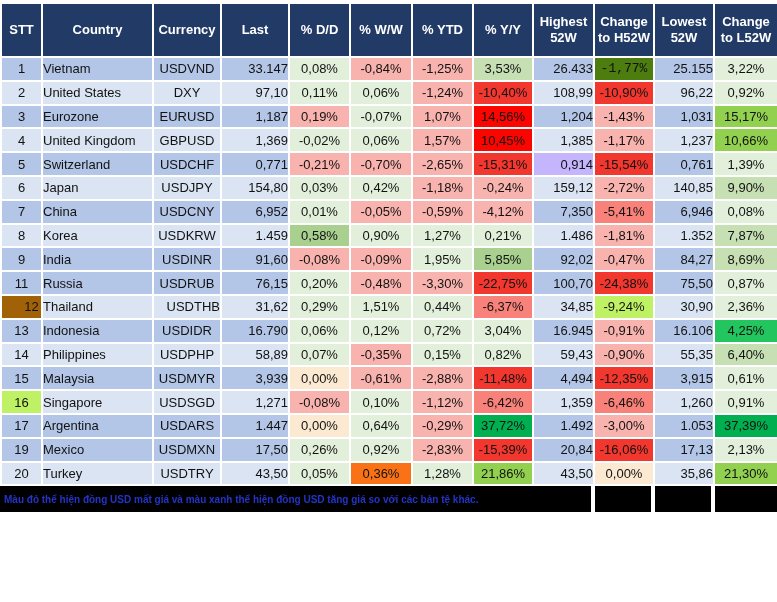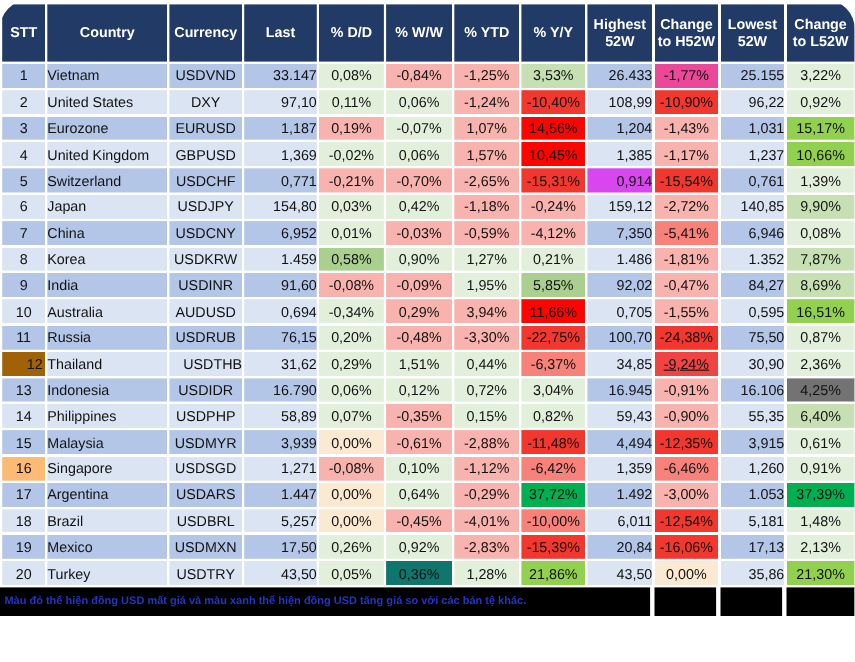--- a/index.html
+++ b/index.html
@@ -1,17 +1,17 @@
 <!DOCTYPE html>
 <html><head>
 <meta charset="utf-8">
 <style>
   html,body { margin:0; padding:0; background:#fff; }
   body { width:777px; height:602px; font-family:"Liberation Sans","DejaVu Sans",sans-serif; }
-  .screen { width:777px; height:602px; background:#fff; padding-top:2px; box-sizing:border-box; overflow:hidden;border-radius:26px; }
+  .screen { width:777px; height:602px; background:#fff; padding-top:2px; box-sizing:border-box; overflow:hidden; }
   table.fx { border-collapse:collapse; table-layout:fixed; width:777px; }
   table.fx th, table.fx td {
     border:2px solid #fff; padding:0; overflow:hidden; white-space:nowrap;
     font-size:13px; color:#121212;
   }
   table.fx th {
     color:#fff; font-weight:bold; height:52px; text-align:center;
     vertical-align:middle; white-space:normal; line-height:1.2; font-size:13px;
   }
   table.fx td { height:21.8px; vertical-align:middle; }
@@ -64,21 +64,21 @@
         <tr>
           <td class="al-center" style="background: rgb(180, 198, 231);">1</td>
           <td class="al-left" style="background: rgb(180, 198, 231);">Vietnam</td>
           <td class="al-center" style="background: rgb(180, 198, 231);">USDVND</td>
           <td class="al-right" style="background: rgb(180, 198, 231);">33.147</td>
           <td class="al-center" style="background: rgb(226, 239, 218);">0,08%</td>
           <td class="al-center" style="background: rgb(249, 179, 174);">-0,84%</td>
           <td class="al-center" style="background: rgb(249, 179, 174);">-1,25%</td>
           <td class="al-center" style="background: rgb(198, 224, 180);">3,53%</td>
           <td class="al-right" style="background: rgb(180, 198, 231);">26.433</td>
-          <td class="al-center" style="background: #ec4899;">-1,77%</td>
+          <td class="al-center" style="background: #4d7c0f; font-family: Liberation Mono, monospace;">-1,77%</td>
           <td class="al-right" style="background: rgb(180, 198, 231);">25.155</td>
           <td class="al-center" style="background: rgb(226, 239, 218);">3,22%</td>
         </tr>
         <tr>
           <td class="al-center" style="background: rgb(218, 228, 243);">2</td>
           <td class="al-left" style="background: rgb(218, 228, 243);">United States</td>
           <td class="al-center" style="background: rgb(218, 228, 243);">DXY</td>
           <td class="al-right" style="background: rgb(218, 228, 243);">97,10</td>
           <td class="al-center" style="background: rgb(226, 239, 218);">0,11%</td>
           <td class="al-center" style="background: rgb(226, 239, 218);">0,06%</td>
@@ -119,21 +119,21 @@
         </tr>
         <tr>
           <td class="al-center" style="background: rgb(180, 198, 231);">5</td>
           <td class="al-left" style="background: rgb(180, 198, 231);">Switzerland</td>
           <td class="al-center" style="background: rgb(180, 198, 231);">USDCHF</td>
           <td class="al-right" style="background: rgb(180, 198, 231);">0,771</td>
           <td class="al-center" style="background: rgb(249, 179, 174);">-0,21%</td>
           <td class="al-center" style="background: rgb(249, 179, 174);">-0,70%</td>
           <td class="al-center" style="background: rgb(249, 179, 174);">-2,65%</td>
           <td class="al-center" style="background: rgb(242, 55, 46);">-15,31%</td>
-          <td class="al-right" style="background: #d946ef;">0,914</td>
+          <td class="al-right" style="background: #c4b5fd;">0,914</td>
           <td class="al-center" style="background: rgb(242, 55, 46);">-15,54%</td>
           <td class="al-right" style="background: rgb(180, 198, 231);">0,761</td>
           <td class="al-center" style="background: rgb(226, 239, 218);">1,39%</td>
         </tr>
         <tr>
           <td class="al-center" style="background: rgb(218, 228, 243);">6</td>
           <td class="al-left" style="background: rgb(218, 228, 243);">Japan</td>
           <td class="al-center" style="background: rgb(218, 228, 243);">USDJPY</td>
           <td class="al-right" style="background: rgb(218, 228, 243);">154,80</td>
           <td class="al-center" style="background: rgb(226, 239, 218);">0,03%</td>
@@ -144,21 +144,21 @@
           <td class="al-center" style="background: rgb(249, 179, 174);">-2,72%</td>
           <td class="al-right" style="background: rgb(218, 228, 243);">140,85</td>
           <td class="al-center" style="background: rgb(198, 224, 180);">9,90%</td>
         </tr>
         <tr>
           <td class="al-center" style="background: rgb(180, 198, 231);">7</td>
           <td class="al-left" style="background: rgb(180, 198, 231);">China</td>
           <td class="al-center" style="background: rgb(180, 198, 231);">USDCNY</td>
           <td class="al-right" style="background: rgb(180, 198, 231);">6,952</td>
           <td class="al-center" style="background: rgb(226, 239, 218);">0,01%</td>
-          <td class="al-center" style="background: rgb(249, 179, 174);">-0,03%</td>
+          <td class="al-center" style="background: rgb(249, 179, 174);">-0,05%</td>
           <td class="al-center" style="background: rgb(249, 179, 174);">-0,59%</td>
           <td class="al-center" style="background: rgb(249, 179, 174);">-4,12%</td>
           <td class="al-right" style="background: rgb(180, 198, 231);">7,350</td>
           <td class="al-center" style="background: rgb(248, 129, 122);">-5,41%</td>
           <td class="al-right" style="background: rgb(180, 198, 231);">6,946</td>
           <td class="al-center" style="background: rgb(226, 239, 218);">0,08%</td>
         </tr>
         <tr>
           <td class="al-center" style="background: rgb(218, 228, 243);">8</td>
           <td class="al-left" style="background: rgb(218, 228, 243);">Korea</td>
@@ -181,34 +181,20 @@
           <td class="al-center" style="background: rgb(249, 179, 174);">-0,08%</td>
           <td class="al-center" style="background: rgb(249, 179, 174);">-0,09%</td>
           <td class="al-center" style="background: rgb(226, 239, 218);">1,95%</td>
           <td class="al-center" style="background: rgb(169, 208, 142);">5,85%</td>
           <td class="al-right" style="background: rgb(180, 198, 231);">92,02</td>
           <td class="al-center" style="background: rgb(249, 179, 174);">-0,47%</td>
           <td class="al-right" style="background: rgb(180, 198, 231);">84,27</td>
           <td class="al-center" style="background: rgb(198, 224, 180);">8,69%</td>
         </tr>
         <tr>
-          <td class="al-center" style="background: rgb(218, 228, 243);">10</td>
-          <td class="al-left" style="background: rgb(218, 228, 243);">Australia</td>
-          <td class="al-center" style="background: rgb(218, 228, 243);">AUDUSD</td>
-          <td class="al-right" style="background: rgb(218, 228, 243);">0,694</td>
-          <td class="al-center" style="background: rgb(226, 239, 218);">-0,34%</td>
-          <td class="al-center" style="background: rgb(249, 179, 174);">0,29%</td>
-          <td class="al-center" style="background: rgb(249, 179, 174);">3,94%</td>
-          <td class="al-center" style="background: rgb(251, 5, 0);">11,66%</td>
-          <td class="al-right" style="background: rgb(218, 228, 243);">0,705</td>
-          <td class="al-center" style="background: rgb(249, 179, 174);">-1,55%</td>
-          <td class="al-right" style="background: rgb(218, 228, 243);">0,595</td>
-          <td class="al-center" style="background: rgb(146, 208, 80);">16,51%</td>
-        </tr>
-        <tr>
           <td class="al-center" style="background: rgb(180, 198, 231);">11</td>
           <td class="al-left" style="background: rgb(180, 198, 231);">Russia</td>
           <td class="al-center" style="background: rgb(180, 198, 231);">USDRUB</td>
           <td class="al-right" style="background: rgb(180, 198, 231);">76,15</td>
           <td class="al-center" style="background: rgb(226, 239, 218);">0,20%</td>
           <td class="al-center" style="background: rgb(249, 179, 174);">-0,48%</td>
           <td class="al-center" style="background: rgb(249, 179, 174);">-3,30%</td>
           <td class="al-center" style="background: rgb(242, 55, 46);">-22,75%</td>
           <td class="al-right" style="background: rgb(180, 198, 231);">100,70</td>
           <td class="al-center" style="background: rgb(242, 55, 46);">-24,38%</td>
@@ -218,37 +204,37 @@
         <tr>
           <td class="al-center" style="background: #a16207; padding-left: 20px;">12</td>
           <td class="al-left" style="background: rgb(218, 228, 243);">Thailand</td>
           <td class="al-center" style="background: rgb(218, 228, 243); text-align: right;">USDTHB</td>
           <td class="al-right" style="background: rgb(218, 228, 243);">31,62</td>
           <td class="al-center" style="background: rgb(226, 239, 218);">0,29%</td>
           <td class="al-center" style="background: rgb(226, 239, 218);">1,51%</td>
           <td class="al-center" style="background: rgb(226, 239, 218);">0,44%</td>
           <td class="al-center" style="background: rgb(248, 129, 122);">-6,37%</td>
           <td class="al-right" style="background: rgb(218, 228, 243);">34,85</td>
-          <td class="al-center" style="background: #ef4444; text-decoration: underline;">-9,24%</td>
+          <td class="al-center" style="background: #bef264;">-9,24%</td>
           <td class="al-right" style="background: rgb(218, 228, 243);">30,90</td>
           <td class="al-center" style="background: rgb(226, 239, 218);">2,36%</td>
         </tr>
         <tr>
           <td class="al-center" style="background: rgb(180, 198, 231);">13</td>
           <td class="al-left" style="background: rgb(180, 198, 231);">Indonesia</td>
           <td class="al-center" style="background: rgb(180, 198, 231);">USDIDR</td>
           <td class="al-right" style="background: rgb(180, 198, 231);">16.790</td>
           <td class="al-center" style="background: rgb(226, 239, 218);">0,06%</td>
           <td class="al-center" style="background: rgb(226, 239, 218);">0,12%</td>
           <td class="al-center" style="background: rgb(226, 239, 218);">0,72%</td>
           <td class="al-center" style="background: rgb(226, 239, 218);">3,04%</td>
           <td class="al-right" style="background: rgb(180, 198, 231);">16.945</td>
           <td class="al-center" style="background: rgb(249, 179, 174);">-0,91%</td>
           <td class="al-right" style="background: rgb(180, 198, 231);">16.106</td>
-          <td class="al-center" style="background: #737373; margin-top: 35px;">4,25%</td>
+          <td class="al-center" style="background: #22c55e; margin-top: 35px;">4,25%</td>
         </tr>
         <tr>
           <td class="al-center" style="background: rgb(218, 228, 243);">14</td>
           <td class="al-left" style="background: rgb(218, 228, 243);">Philippines</td>
           <td class="al-center" style="background: rgb(218, 228, 243);">USDPHP</td>
           <td class="al-right" style="background: rgb(218, 228, 243);">58,89</td>
           <td class="al-center" style="background: rgb(226, 239, 218);">0,07%</td>
           <td class="al-center" style="background: rgb(249, 179, 174);">-0,35%</td>
           <td class="al-center" style="background: rgb(226, 239, 218);">0,15%</td>
           <td class="al-center" style="background: rgb(226, 239, 218);">0,82%</td>
@@ -265,21 +251,21 @@
           <td class="al-center" style="background: rgb(251, 233, 210);">0,00%</td>
           <td class="al-center" style="background: rgb(249, 179, 174);">-0,61%</td>
           <td class="al-center" style="background: rgb(249, 179, 174);">-2,88%</td>
           <td class="al-center" style="background: rgb(242, 55, 46);">-11,48%</td>
           <td class="al-right" style="background: rgb(180, 198, 231);">4,494</td>
           <td class="al-center" style="background: rgb(242, 55, 46);">-12,35%</td>
           <td class="al-right" style="background: rgb(180, 198, 231);">3,915</td>
           <td class="al-center" style="background: rgb(226, 239, 218);">0,61%</td>
         </tr>
         <tr>
-          <td class="al-center" style="background: #fdba74;">16</td>
+          <td class="al-center" style="background: #bef264;">16</td>
           <td class="al-left" style="background: rgb(218, 228, 243);">Singapore</td>
           <td class="al-center" style="background: rgb(218, 228, 243);">USDSGD</td>
           <td class="al-right" style="background: rgb(218, 228, 243);">1,271</td>
           <td class="al-center" style="background: rgb(249, 179, 174);">-0,08%</td>
           <td class="al-center" style="background: rgb(226, 239, 218);">0,10%</td>
           <td class="al-center" style="background: rgb(249, 179, 174);">-1,12%</td>
           <td class="al-center" style="background: rgb(248, 129, 122);">-6,42%</td>
           <td class="al-right" style="background: rgb(218, 228, 243);">1,359</td>
           <td class="al-center" style="background: rgb(248, 129, 122);">-6,46%</td>
           <td class="al-right" style="background: rgb(218, 228, 243);">1,260</td>
@@ -293,54 +279,40 @@
           <td class="al-center" style="background: rgb(251, 233, 210);">0,00%</td>
           <td class="al-center" style="background: rgb(226, 239, 218);">0,64%</td>
           <td class="al-center" style="background: rgb(249, 179, 174);">-0,29%</td>
           <td class="al-center" style="background: rgb(0, 176, 80);">37,72%</td>
           <td class="al-right" style="background: rgb(180, 198, 231);">1.492</td>
           <td class="al-center" style="background: rgb(249, 179, 174);">-3,00%</td>
           <td class="al-right" style="background: rgb(180, 198, 231);">1.053</td>
           <td class="al-center" style="background: rgb(0, 176, 80);">37,39%</td>
         </tr>
         <tr>
-          <td class="al-center" style="background: rgb(218, 228, 243);">18</td>
-          <td class="al-left" style="background: rgb(218, 228, 243);">Brazil</td>
-          <td class="al-center" style="background: rgb(218, 228, 243);">USDBRL</td>
-          <td class="al-right" style="background: rgb(218, 228, 243);">5,257</td>
-          <td class="al-center" style="background: rgb(251, 233, 210);">0,00%</td>
-          <td class="al-center" style="background: rgb(249, 179, 174);">-0,45%</td>
-          <td class="al-center" style="background: rgb(249, 179, 174);">-4,01%</td>
-          <td class="al-center" style="background: rgb(248, 129, 122);">-10,00%</td>
-          <td class="al-right" style="background: rgb(218, 228, 243);">6,011</td>
-          <td class="al-center" style="background: rgb(242, 55, 46);">-12,54%</td>
-          <td class="al-right" style="background: rgb(218, 228, 243);">5,181</td>
-          <td class="al-center" style="background: rgb(226, 239, 218);">1,48%</td>
-        </tr>
-        <tr>
           <td class="al-center" style="background: rgb(180, 198, 231);">19</td>
           <td class="al-left" style="background: rgb(180, 198, 231);">Mexico</td>
           <td class="al-center" style="background: rgb(180, 198, 231);">USDMXN</td>
           <td class="al-right" style="background: rgb(180, 198, 231);">17,50</td>
           <td class="al-center" style="background: rgb(226, 239, 218);">0,26%</td>
           <td class="al-center" style="background: rgb(226, 239, 218);">0,92%</td>
           <td class="al-center" style="background: rgb(249, 179, 174);">-2,83%</td>
           <td class="al-center" style="background: rgb(242, 55, 46);">-15,39%</td>
           <td class="al-right" style="background: rgb(180, 198, 231);">20,84</td>
           <td class="al-center" style="background: rgb(242, 55, 46);">-16,06%</td>
           <td class="al-right" style="background: rgb(180, 198, 231);">17,13</td>
           <td class="al-center" style="background: rgb(226, 239, 218);">2,13%</td>
         </tr>
         <tr>
           <td class="al-center" style="background: rgb(218, 228, 243);">20</td>
           <td class="al-left" style="background: rgb(218, 228, 243);">Turkey</td>
           <td class="al-center" style="background: rgb(218, 228, 243);">USDTRY</td>
           <td class="al-right" style="background: rgb(218, 228, 243);">43,50</td>
           <td class="al-center" style="background: rgb(226, 239, 218);">0,05%</td>
-          <td class="al-center" style="background: #0f766e; margin-left: 16px;">0,36%</td>
+          <td class="al-center" style="background: #f97316; margin-left: 16px;">0,36%</td>
           <td class="al-center" style="background: rgb(226, 239, 218);">1,28%</td>
           <td class="al-center" style="background: rgb(146, 208, 80);">21,86%</td>
           <td class="al-right" style="background: rgb(218, 228, 243);">43,50</td>
           <td class="al-center" style="background: rgb(251, 233, 210);">0,00%</td>
           <td class="al-right" style="background: rgb(218, 228, 243);">35,86</td>
           <td class="al-center" style="background: rgb(146, 208, 80);">21,30%</td>
         </tr>
       </tbody>
   </table>
   <div class="footer">

